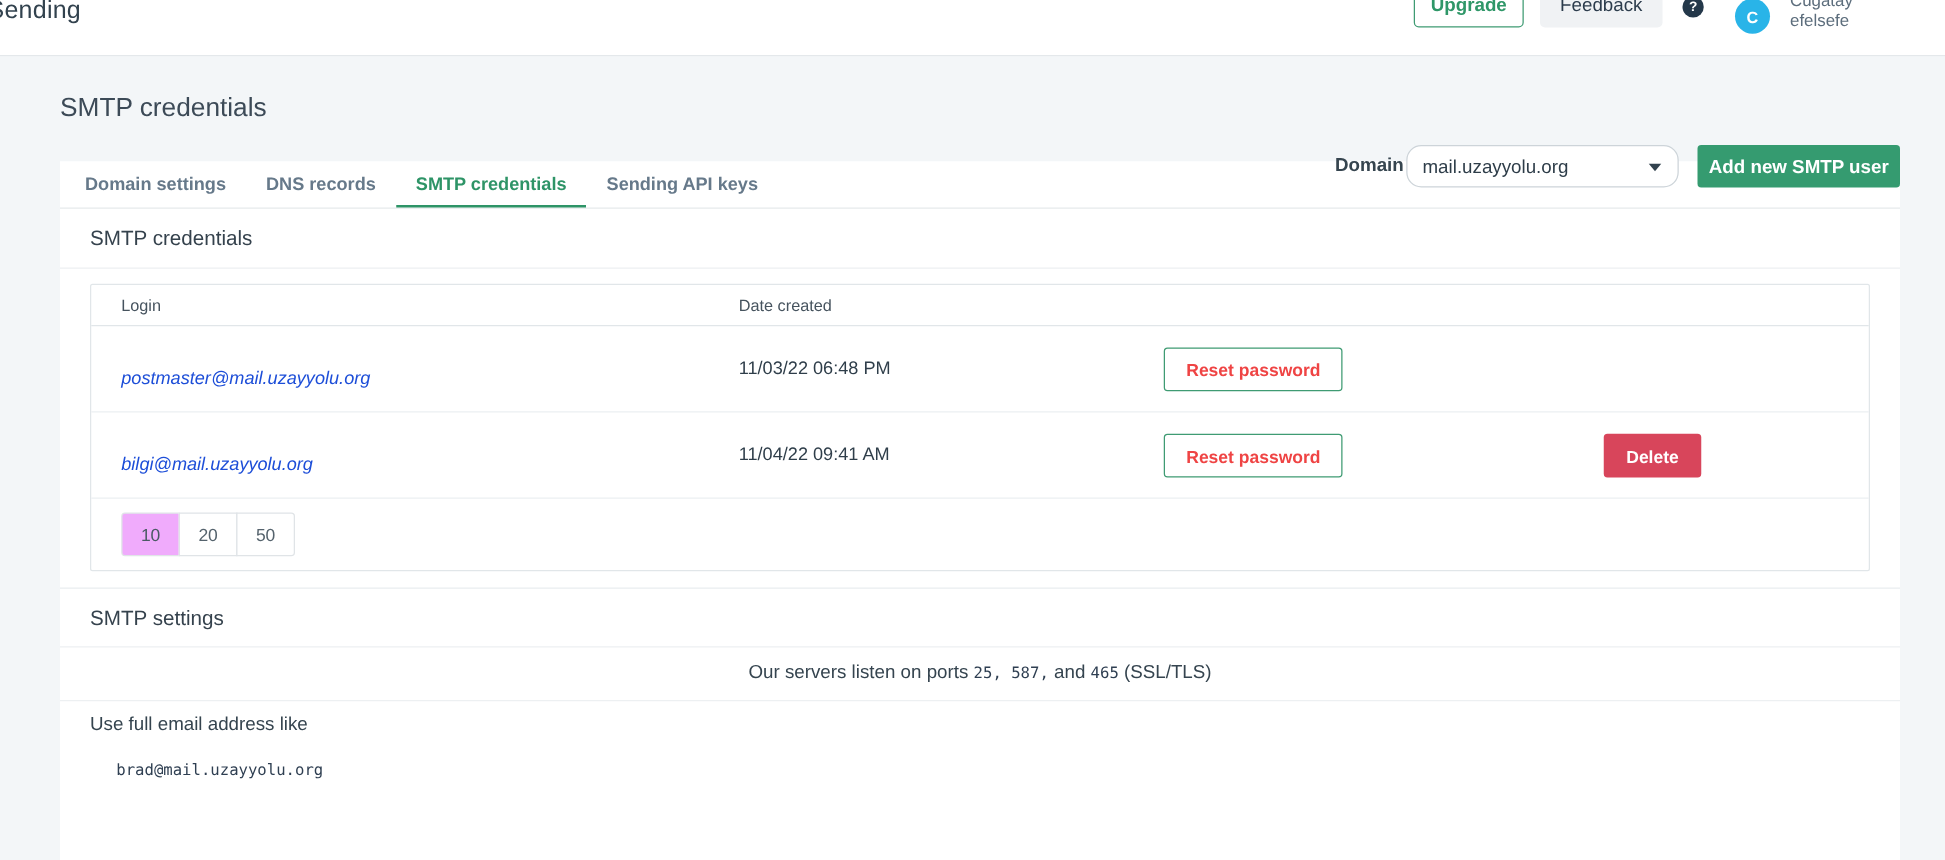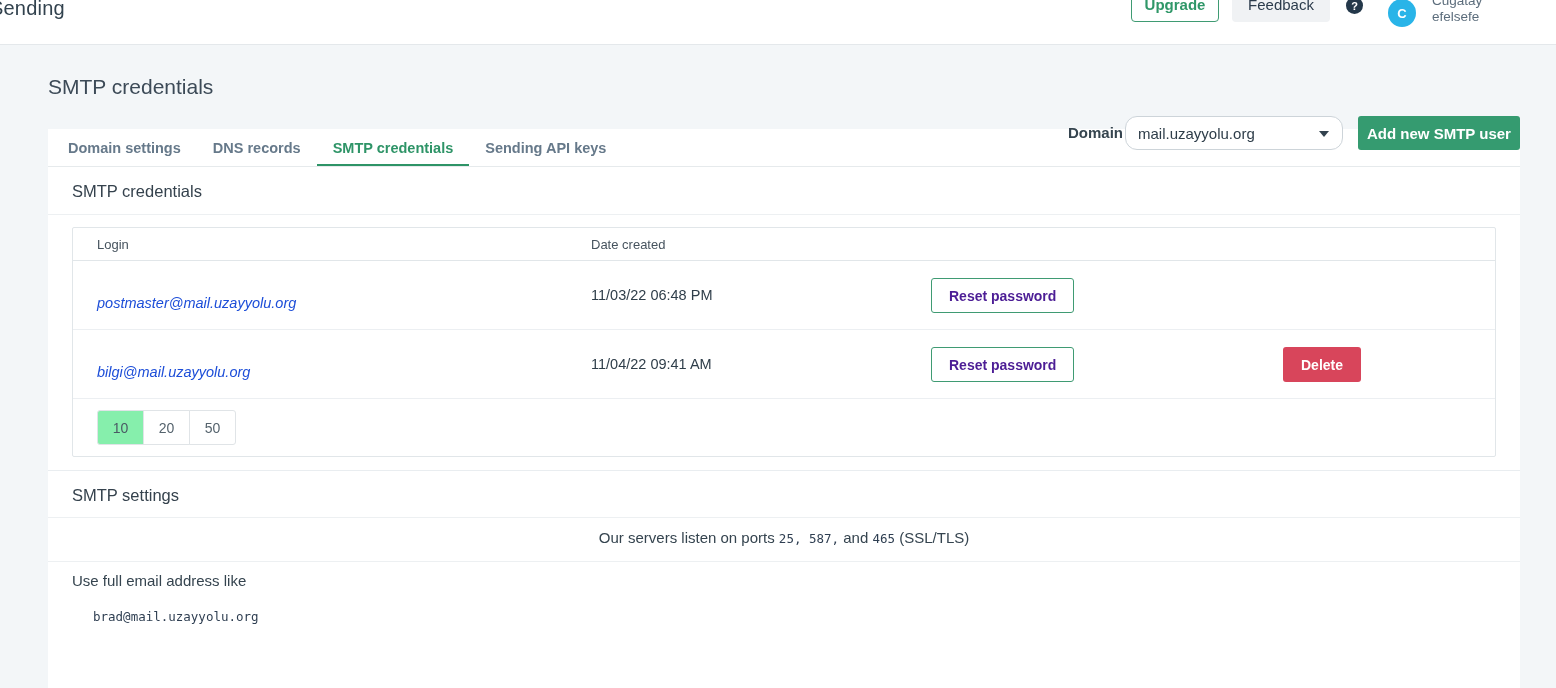--- a/index.html
+++ b/index.html
@@ -101,38 +101,38 @@
   .t-row { position:relative; height:69px; border-bottom:1px solid #eceff2; }
   .t-row .cell-login {
     position:absolute; left:24px; top:34px; font-size:14.5px; color:#1d4ed8;font-style:italic;
   }
   .t-row .cell-date {
     position:absolute; left:518px; top:26px; font-size:14.5px; color:#2f3e4a;
   }
   .reset-btn {
     position:absolute; left:858px; top:17px; height:35px; padding:0 17px;
     background:#fff; border:1px solid #3f9b73; border-radius:3px;
-    color:#4c1d95; font-size:14px; font-weight:600;
+    color:#ef4444; font-size:14px; font-weight:600;
   }
   .delete-btn {
     position:absolute; left:1210px; top:17px; height:35px; padding:0 18px;
     background:#d8455b; border:none; border-radius:3px;
     color:#fff; font-size:14px; font-weight:600;
   }
   .t-foot { height:57px; padding:11px 0 0 24px; }
   .page-size-group { display:inline-flex; }
   .page-size-btn {
     width:47px; height:35px; background:#fff;
     border:1px solid #e0e4e7; margin-left:-1px;
     font-size:14px; color:#55636d;
     display:flex; align-items:center; justify-content:center; cursor:pointer;
   }
   .page-size-btn:first-child { margin-left:0; border-radius:3px 0 0 3px; }
   .page-size-btn:last-child  { border-radius:0 3px 3px 0; }
-  .page-size-btn.active { background:#86efac; color:#4a5a64; }
+  .page-size-btn.active { background:#f0abfc; color:#4a5a64; }
   .card-divider { height:14px; border-bottom:1px solid #e9edf0; }
   
   .mono { font-family:"DejaVu Sans Mono", monospace; font-size:12.5px; color:#2f3f52; }
   .s-row { border-bottom:1px solid #edf0f2; }
   .s-row-host { padding:15px 24px 14px; line-height:15px; }
   .s-row-ports { padding:10px 24px 13px; font-size:15px; line-height:19px; color:#35444f;text-align:center; }
   .s-row-user { padding:10px 24px 0; font-size:15px; line-height:17px; color:#35444f; border-bottom:none; }
   .s-user-example { display:block; margin:19px 0 0 21px; }
 </style>
 </head>

